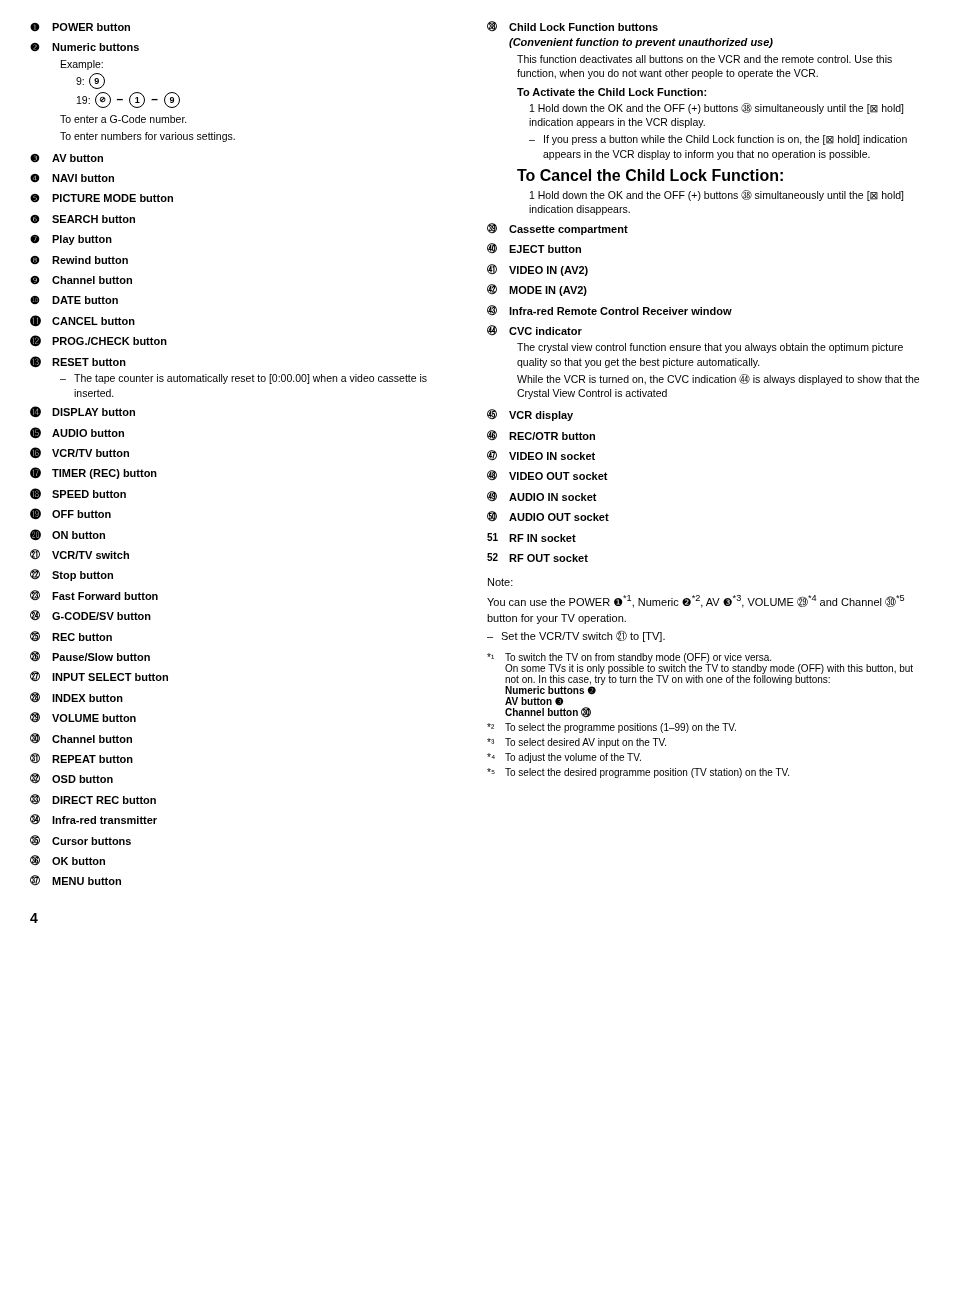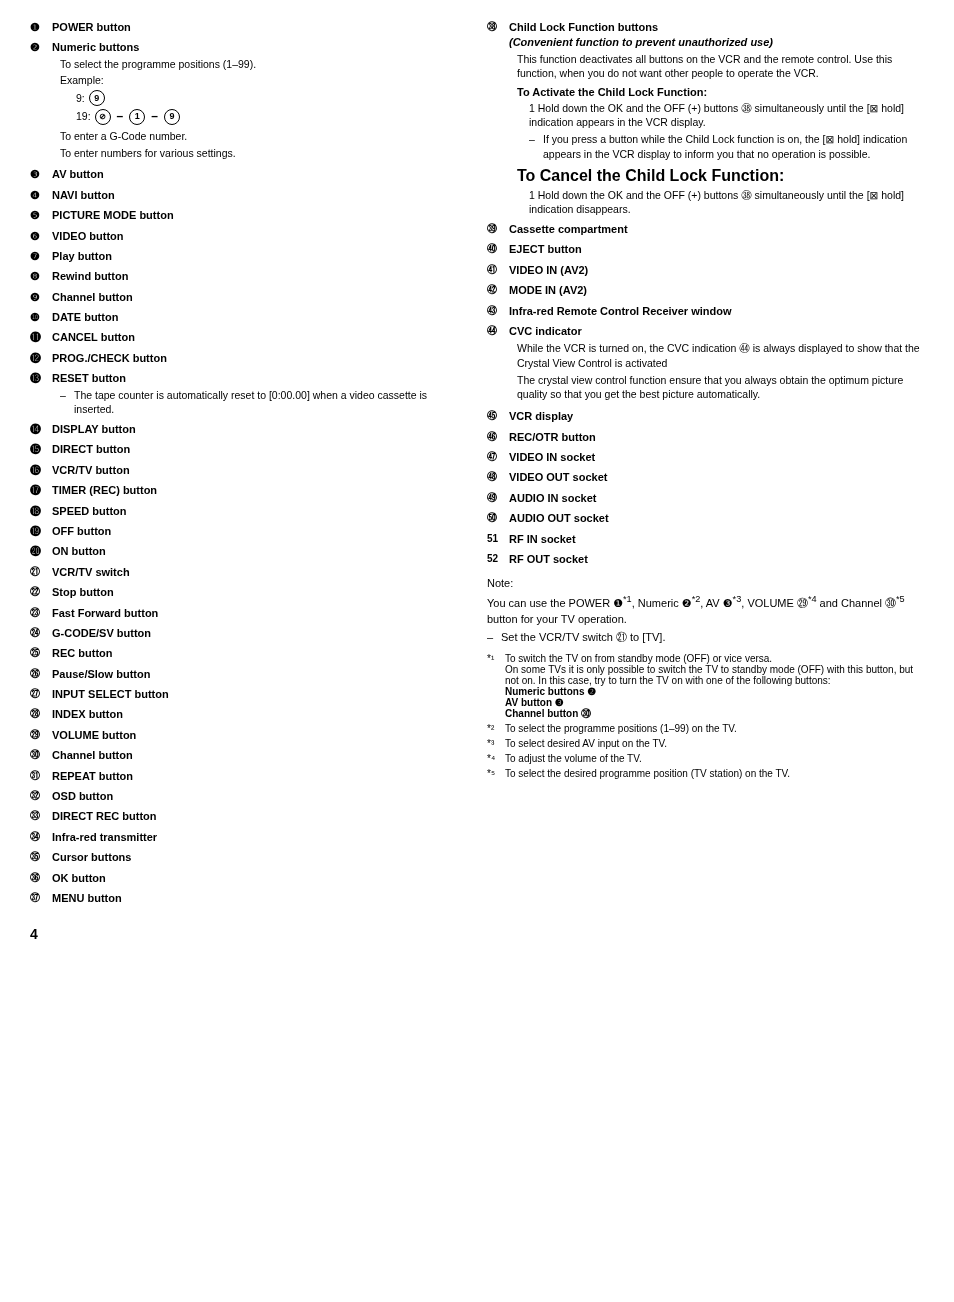--- a/index.html
+++ b/index.html
@@ -113,21 +113,20 @@
       <div class="item-content">
         <span class="item-label">POWER button</span>
       </div>
     </div>
 
     <div class="item">
       <span class="item-number">❷</span>
       <div class="item-content">
         <span class="item-label">Numeric buttons</span>
         <div class="item-sub">
-          <p>To select the programme positions (1–99).</p>
           <p>Example:</p>
           <div class="example-block">
             <div class="example-line">
               <span>9:</span>
               <span class="circle-box">9</span>
             </div>
             <div class="example-line">
               <span>19:</span>
               <span class="circle-box" style="font-size:8px;">⊘</span>
               <span class="divider-circle">–</span>
@@ -149,21 +148,21 @@
     <div class="item">
       <span class="item-number">❹</span>
       <div class="item-content"><span class="item-label">NAVI button</span></div>
     </div>
     <div class="item">
       <span class="item-number">❺</span>
       <div class="item-content"><span class="item-label">PICTURE MODE button</span></div>
     </div>
     <div class="item">
       <span class="item-number">❻</span>
-      <div class="item-content"><span class="item-label">VIDEO button</span></div>
+      <div class="item-content"><span class="item-label">SEARCH button</span></div>
     </div>
     <div class="item">
       <span class="item-number">❼</span>
       <div class="item-content"><span class="item-label">Play button</span></div>
     </div>
     <div class="item">
       <span class="item-number">❽</span>
       <div class="item-content"><span class="item-label">Rewind button</span></div>
     </div>
     <div class="item">
@@ -195,21 +194,21 @@
         </div>
       </div>
     </div>
 
     <div class="item">
       <span class="item-number">⓮</span>
       <div class="item-content"><span class="item-label">DISPLAY button</span></div>
     </div>
     <div class="item">
       <span class="item-number">⓯</span>
-      <div class="item-content"><span class="item-label">DIRECT button</span></div>
+      <div class="item-content"><span class="item-label">AUDIO button</span></div>
     </div>
     <div class="item">
       <span class="item-number">⓰</span>
       <div class="item-content"><span class="item-label">VCR/TV button</span></div>
     </div>
     <div class="item">
       <span class="item-number">⓱</span>
       <div class="item-content"><span class="item-label">TIMER (REC) button</span></div>
     </div>
     <div class="item">
@@ -342,22 +341,22 @@
     <div class="item">
       <span class="item-number" style="font-size:10px;">㊸</span>
       <div class="item-content"><span class="item-label">Infra-red Remote Control Receiver window</span></div>
     </div>
 
     <div class="item">
       <span class="item-number" style="font-size:10px;">㊹</span>
       <div class="item-content">
         <span class="item-label">CVC indicator</span>
         <div class="item-sub">
+          <p>The crystal view control function ensure that you always obtain the optimum picture quality so that you get the best picture automatically.</p>
           <p style="margin-top:2px;">While the VCR is turned on, the CVC indication ㊹ is always displayed to show that the Crystal View Control is activated</p>
-          <p>The crystal view control function ensure that you always obtain the optimum picture quality so that you get the best picture automatically.</p>
         </div>
       </div>
     </div>
 
     <div class="item">
       <span class="item-number" style="font-size:10px;">㊺</span>
       <div class="item-content"><span class="item-label">VCR display</span></div>
     </div>
     <div class="item">
       <span class="item-number" style="font-size:10px;">㊻</span>

